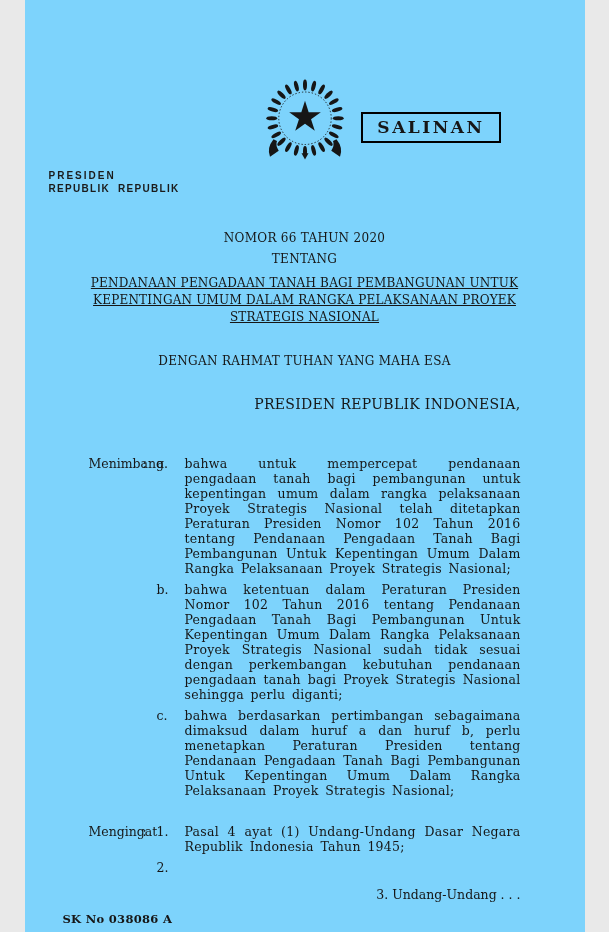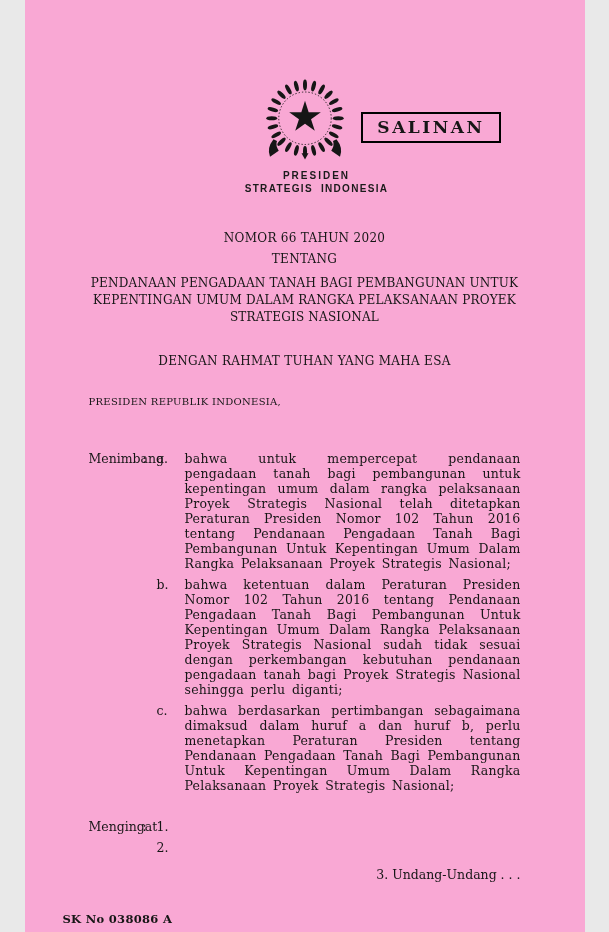--- a/index.html
+++ b/index.html
@@ -1,40 +1,40 @@
 <!DOCTYPE html>
 <html><head>
 <meta charset="utf-8">
 <style>
   * { margin:0; padding:0; box-sizing:border-box; }
   html, body { background:#e9e9e9; }
   .page {
     width:560px; height:932px; margin:0 auto; position:relative;
-    background:#f9a8d4; color:#161616; overflow:hidden;
+    background:#7dd3fc; color:#161616; overflow:hidden;
     font-family:"DejaVu Serif", serif;
   }
   
   .emblem-wrap { padding-top:78px; text-align:center; }
   .emblem-wrap svg { display:inline-block; }
   .salinan {
     position:absolute; top:112px; right:84px;
     border:2.5px solid #000; padding:3px 14px 4px 14px;
     font-weight:bold; font-size:17px; letter-spacing:2.5px;
   }
-  .org { text-align:center; margin-top:4px;
+  .org { text-align:left; margin-top:4px;
     font-family:"Liberation Sans", sans-serif; font-weight:bold; color:#1b1b1b;padding-left:24px; }
   .org .l1 { font-size:10px; letter-spacing:2px; }
   .org .l2 { font-size:10px; letter-spacing:1.3px; word-spacing:4px; margin-top:2px; }
   
   .content { padding:0 64px; }
   .title-block { text-align:center; margin-top:36px; font-size:12px; }
   .title-block .t { margin-bottom:5px; letter-spacing:0.3px; line-height:16px; }
-  .subject { margin:8px auto 8px; line-height:17px; letter-spacing:0.2px; }
+  .subject { margin:8px auto 8px; line-height:17px; letter-spacing:0.2px;text-decoration:underline; }
   .invocation { text-align:center; margin-top:28px; font-size:12px; letter-spacing:0.3px; }
-  .authority  { text-align:left; margin-top:28px; font-size:10px; letter-spacing:0.3px; }
+  .authority  { text-align:right; margin-top:28px; font-size:14px; letter-spacing:0.3px; }
   .section { margin-top:44px; font-size:12.5px; }
   .section.mengingat { margin-top:26px; }
   .row { display:grid; grid-template-columns:54px 14px 28px 1fr; margin-bottom:6px; }
   .row:last-child { margin-bottom:0; }
   .cell { line-height:15px; }
   .cell.text {
     text-align:justify; letter-spacing:0.25px; word-spacing:2.5px;
   }
   .catchword { text-align:right; margin-top:12px; font-size:12.5px; }
   .footer-code {
@@ -84,21 +84,21 @@
       <path fill="#161616" d="M46 86 L54 86 L50 93 Z"></path>
     </svg>
   </div>
 
   <div class="salinan">
     <span>SALINAN</span>
   </div>
 
   <div class="org">
     <div class="l1">PRESIDEN</div>
-    <div class="l2">STRATEGIS INDONESIA</div>
+    <div class="l2">REPUBLIK REPUBLIK</div>
   </div>
 
   <div class="content">
 
     <div class="title-block">
       <div class="t">NOMOR 66 TAHUN 2020</div>
       <div class="t">TENTANG</div>
       <div class="subject">PENDANAAN PENGADAAN TANAH BAGI PEMBANGUNAN UNTUK KEPENTINGAN UMUM DALAM RANGKA PELAKSANAAN PROYEK STRATEGIS NASIONAL</div>
     </div>
 
@@ -124,20 +124,21 @@
         <div class="cell marker">c.</div>
         <div class="cell text">bahwa berdasarkan pertimbangan sebagaimana dimaksud dalam huruf a dan huruf b, perlu menetapkan Peraturan Presiden tentang Pendanaan Pengadaan Tanah Bagi Pembangunan Untuk Kepentingan Umum Dalam Rangka Pelaksanaan Proyek Strategis Nasional;</div>
       </div>
     </div>
 
     <div class="section mengingat">
       <div class="row">
         <div class="cell label">Mengingat</div>
         <div class="cell colon">:</div>
         <div class="cell marker">1.</div>
+        <div class="cell text">Pasal 4 ayat (1) Undang-Undang Dasar Negara Republik Indonesia Tahun 1945;</div>
       </div>
       <div class="row">
         <div class="cell"></div>
         <div class="cell"></div>
         <div class="cell marker">2.</div>
       </div>
     </div>
 
     <div class="catchword">3. Undang-Undang . . .</div>
   </div>

